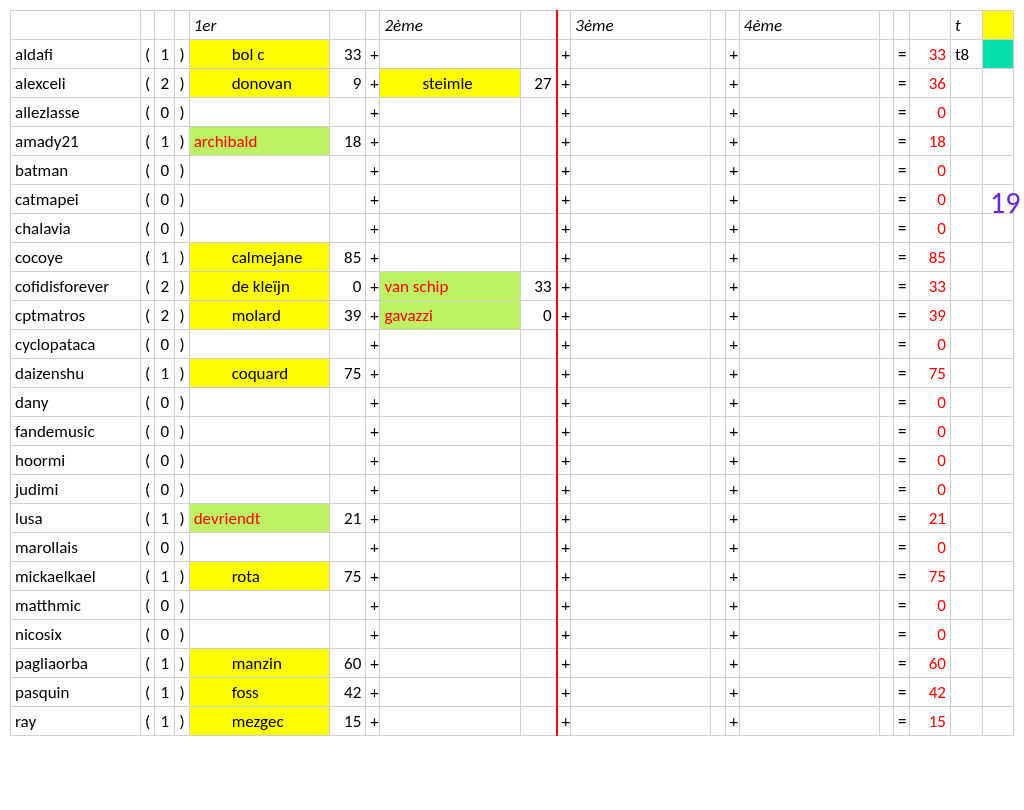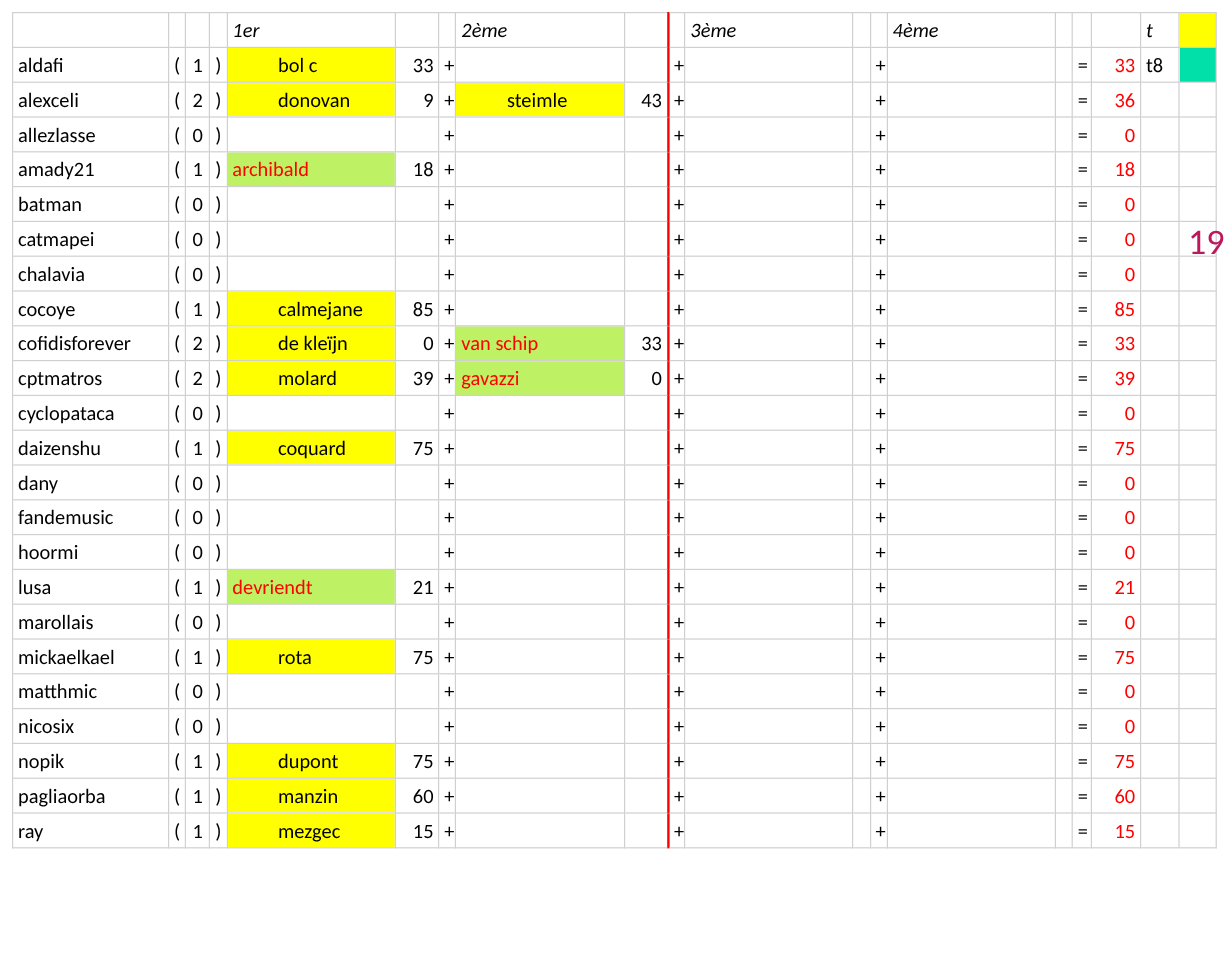--- a/index.html
+++ b/index.html
@@ -46,21 +46,21 @@
   .redtxt { color: #ff0000; }
   .bg-yellow { background: #ffff00; padding-left: 42px; }
   .bg-green  { background: #bef264; }
   .bg-cyan   { background: #00e0a8; }
   .redline-left { border-left: 2px solid #ff0000; }
   .side {
     position: absolute;
     left: 990px;
     top: 184px;
     font-size: 30px;
-    color: #be185d;
+    color: #6d28d9;
     font-weight: normal;
   }
   .hdr td { font-weight: normal; font-style: italic; }
 </style>
 </head>
 <body>
 
 <table>
   <colgroup>
     <col class="c-name">
@@ -128,21 +128,21 @@
       </tr>
       <tr>
         <td>alexceli</td>
         <td class="center">(</td>
         <td class="center">2</td>
         <td class="center">)</td>
         <td class="bg-yellow ">donovan</td>
         <td class="right">9</td>
         <td class="center">+</td>
         <td class="bg-yellow ">steimle</td>
-        <td class="right">43</td>
+        <td class="right">27</td>
         <td class="center redline-left">+</td>
         <td></td>
         <td class="right"></td>
         <td class="center">+</td>
         <td></td>
         <td class="right"></td>
         <td class="center">=</td>
         <td class="right redtxt">36</td>
         <td></td>
         <td></td>
@@ -414,20 +414,41 @@
         <td class="right"></td>
         <td class="center">+</td>
         <td></td>
         <td class="right"></td>
         <td class="center">=</td>
         <td class="right redtxt">0</td>
         <td></td>
         <td></td>
       </tr>
       <tr>
+        <td>judimi</td>
+        <td class="center">(</td>
+        <td class="center">0</td>
+        <td class="center">)</td>
+        <td></td>
+        <td class="right"></td>
+        <td class="center">+</td>
+        <td></td>
+        <td class="right"></td>
+        <td class="center redline-left">+</td>
+        <td></td>
+        <td class="right"></td>
+        <td class="center">+</td>
+        <td></td>
+        <td class="right"></td>
+        <td class="center">=</td>
+        <td class="right redtxt">0</td>
+        <td></td>
+        <td></td>
+      </tr>
+      <tr>
         <td>lusa</td>
         <td class="center">(</td>
         <td class="center">1</td>
         <td class="center">)</td>
         <td class="bg-green redtxt">devriendt</td>
         <td class="right">21</td>
         <td class="center">+</td>
         <td></td>
         <td class="right"></td>
         <td class="center redline-left">+</td>
@@ -519,58 +540,58 @@
         <td class="right"></td>
         <td class="center">+</td>
         <td></td>
         <td class="right"></td>
         <td class="center">=</td>
         <td class="right redtxt">0</td>
         <td></td>
         <td></td>
       </tr>
       <tr>
-        <td>nopik</td>
-        <td class="center">(</td>
-        <td class="center">1</td>
-        <td class="center">)</td>
-        <td class="bg-yellow ">dupont</td>
-        <td class="right">75</td>
-        <td class="center">+</td>
-        <td></td>
-        <td class="right"></td>
-        <td class="center redline-left">+</td>
-        <td></td>
-        <td class="right"></td>
-        <td class="center">+</td>
-        <td></td>
-        <td class="right"></td>
-        <td class="center">=</td>
-        <td class="right redtxt">75</td>
-        <td></td>
-        <td></td>
-      </tr>
-      <tr>
         <td>pagliaorba</td>
         <td class="center">(</td>
         <td class="center">1</td>
         <td class="center">)</td>
         <td class="bg-yellow ">manzin</td>
         <td class="right">60</td>
         <td class="center">+</td>
         <td></td>
         <td class="right"></td>
         <td class="center redline-left">+</td>
         <td></td>
         <td class="right"></td>
         <td class="center">+</td>
         <td></td>
         <td class="right"></td>
         <td class="center">=</td>
         <td class="right redtxt">60</td>
+        <td></td>
+        <td></td>
+      </tr>
+      <tr>
+        <td>pasquin</td>
+        <td class="center">(</td>
+        <td class="center">1</td>
+        <td class="center">)</td>
+        <td class="bg-yellow ">foss</td>
+        <td class="right">42</td>
+        <td class="center">+</td>
+        <td></td>
+        <td class="right"></td>
+        <td class="center redline-left">+</td>
+        <td></td>
+        <td class="right"></td>
+        <td class="center">+</td>
+        <td></td>
+        <td class="right"></td>
+        <td class="center">=</td>
+        <td class="right redtxt">42</td>
         <td></td>
         <td></td>
       </tr>
       <tr>
         <td>ray</td>
         <td class="center">(</td>
         <td class="center">1</td>
         <td class="center">)</td>
         <td class="bg-yellow ">mezgec</td>
         <td class="right">15</td>

